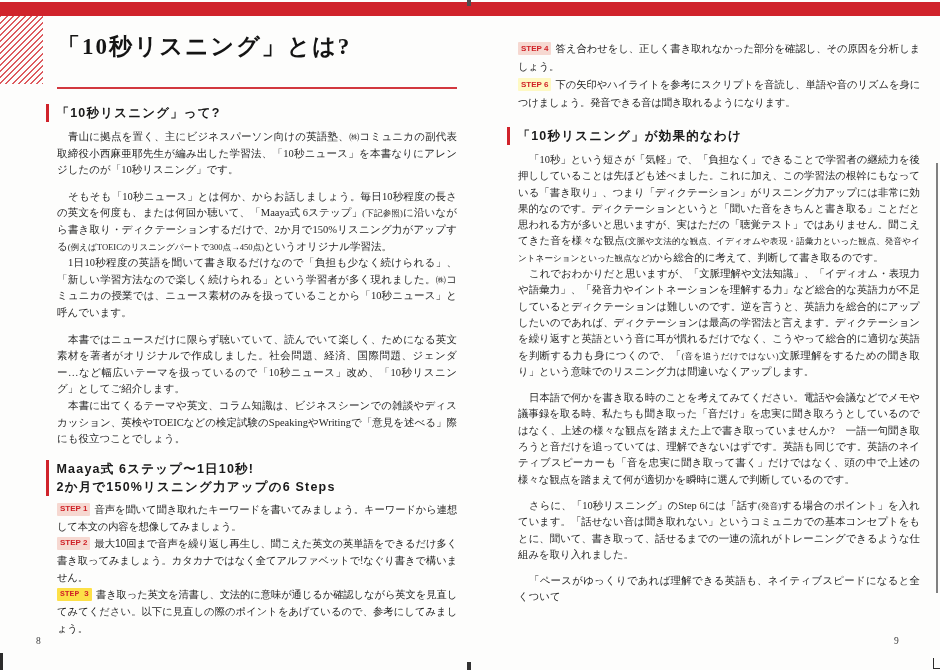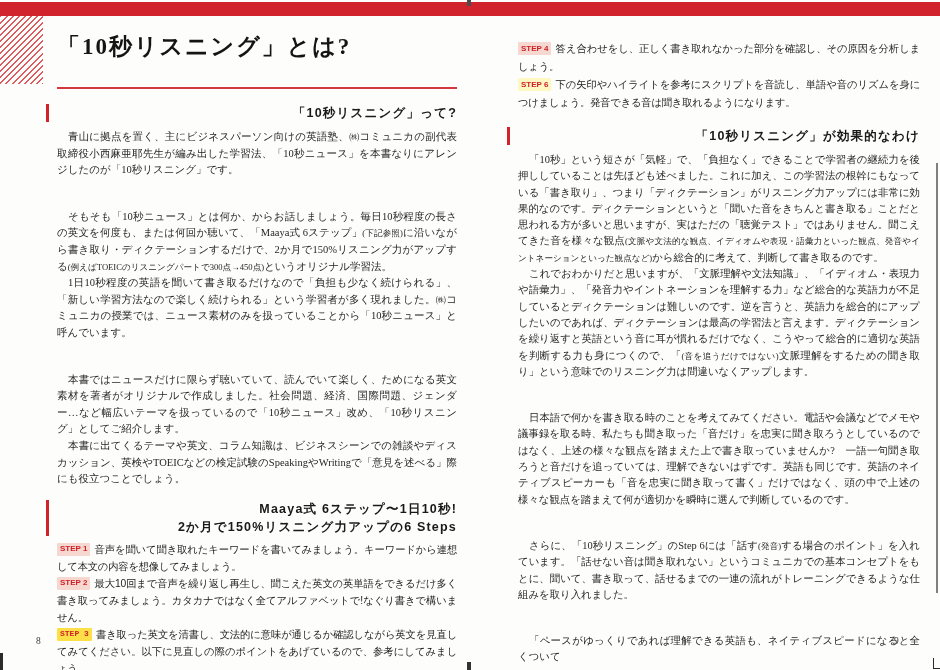--- a/index.html
+++ b/index.html
@@ -27,30 +27,29 @@
     font-family:Liberation Serif, serif;
     font-size:23px;line-height:30px;font-weight:bold;color:#141414;
     letter-spacing:2px;margin:2px 0 0 0;
   }
   .rule{height:2px;margin-top:25px;}
   h2.sec{
     font-family:"Liberation Sans","DejaVu Sans",sans-serif;
     font-size:12.5px;line-height:18px;font-weight:bold;color:#191919;
     letter-spacing:1.2px;margin:15px 0 0 -11.5px;padding-left:8px;
     border-left:3.5px solid #d0232b;
-    text-align:right;
   }
   .sec2{margin-top:12px !important;}
   .body-block{margin-top:7px;}
   .body-block p.para{
     font-size:10.5px;line-height:16.6px;margin:0;
     text-align:justify;word-break:break-all;text-indent:11px;color:#262626;
   }
   .rp .body-block p.para{line-height:16.3px;font-size:10.4px;}
-  .body-block p.para.gap{margin-top:30px;}
+  .body-block p.para.gap{margin-top:10px;}
   span.small{font-size:8.6px;}
   .steps-block{margin-top:5px;}
   .steps-block p.step{
     font-family:"Liberation Sans","DejaVu Sans",sans-serif;
     font-size:10.3px;line-height:17px;margin:0;letter-spacing:-0.2px;
     text-align:justify;word-break:break-all;color:#1d1d1d;
   }
   .rp .steps-block p.step{line-height:18px;}
   .steps-block p.step-note{
     font-family:"Liberation Serif","DejaVu Serif",serif;

